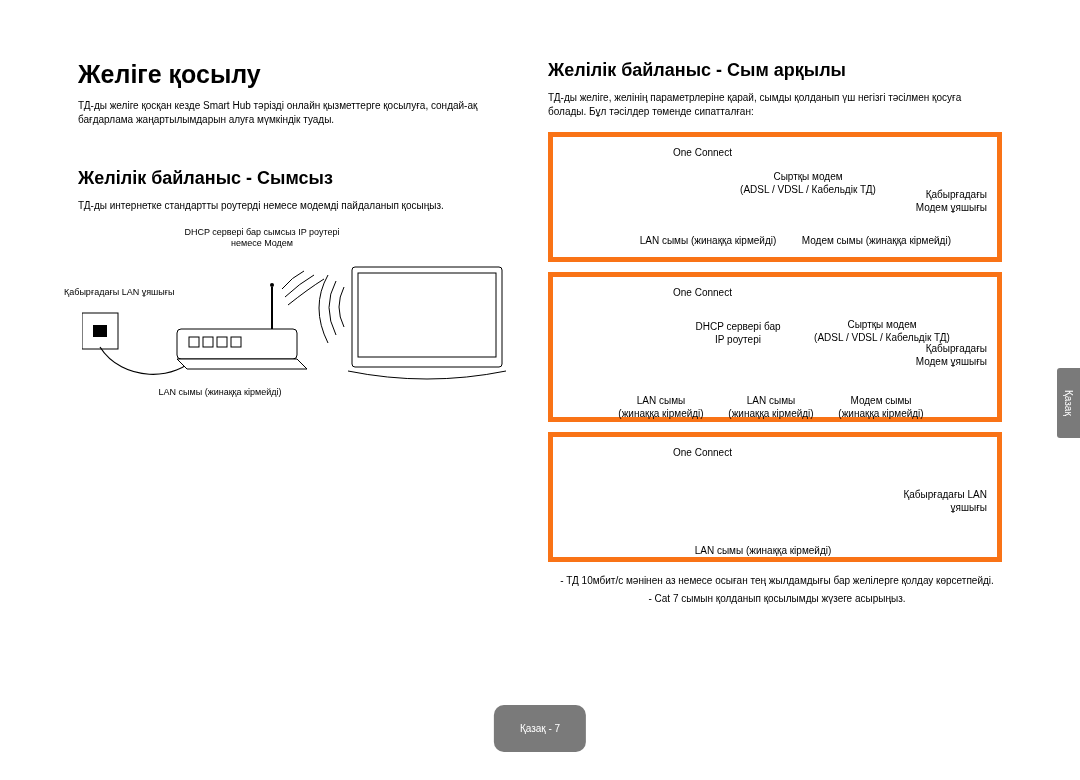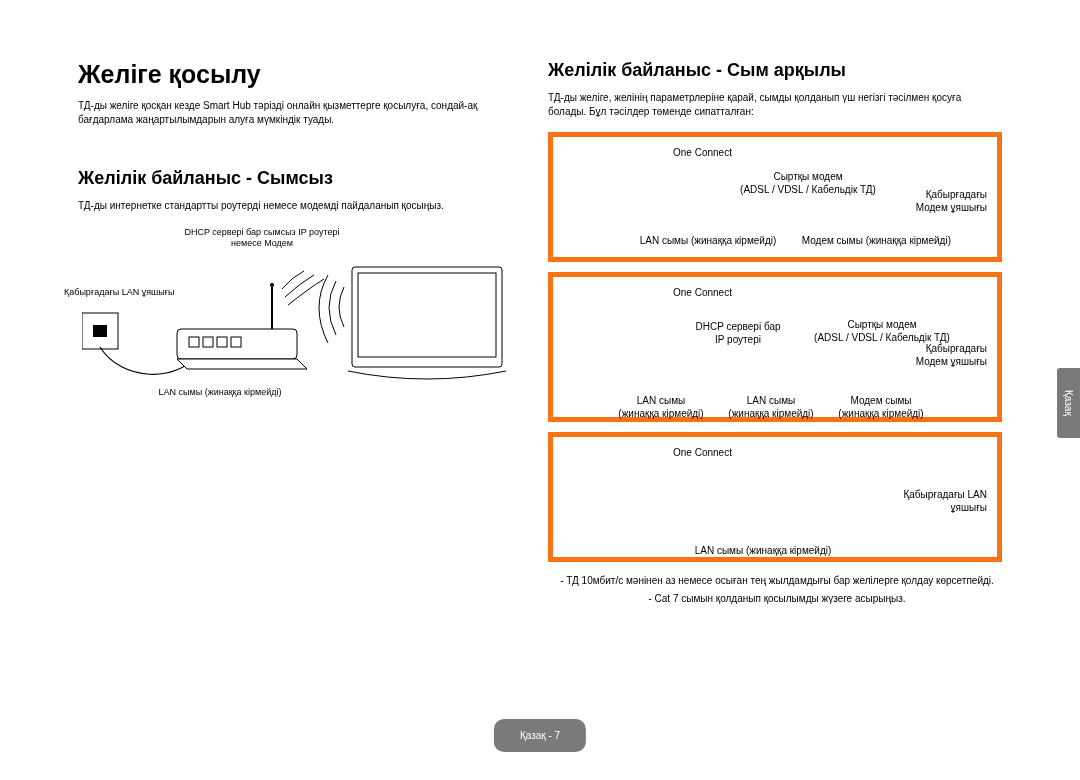--- a/index.html
+++ b/index.html
@@ -58,21 +58,21 @@
     border-radius: 3px 0 0 3px;
   }
   .footer-pill {
     position: absolute;
     bottom: 28px;
     left: 50%;
     transform: translateX(-50%);
     background: #7a7a7a;
     color: #fff;
     font-size: 10px;
-    padding: 11px 26px;
+    padding: 18px 26px;
     border-radius: 10px;
   }
 
   svg { position: absolute; top: 0; left: 0; }
 </style>
 </head>
 <body>
 
 <div class="page">
 

